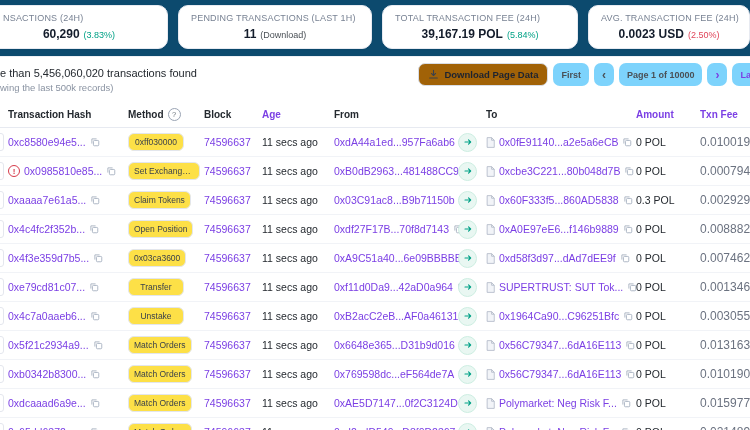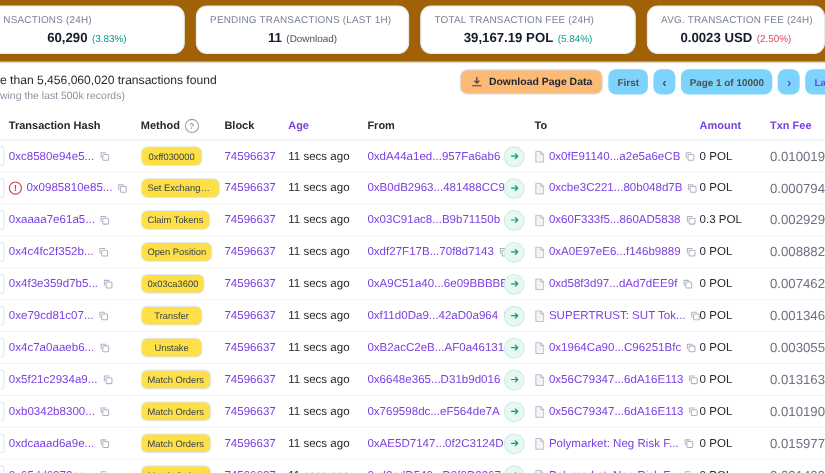--- a/index.html
+++ b/index.html
@@ -3,21 +3,21 @@
 <meta charset="utf-8">
 <style>
   html,body{margin:0;padding:0;}
   body{
     width:750px;height:430px;overflow:hidden;position:relative;
     background:#ffffff;font-family:"Liberation Sans",sans-serif;
     -webkit-font-smoothing:antialiased;
   }
   
   .stats-strip{
-    height:57px;background:#a16207;border-bottom:1px solid #eceff4;
+    height:57px;background:#0c4a6e;border-bottom:1px solid #eceff4;
     display:flex;gap:10px;align-items:flex-start;padding-top:5px;box-sizing:border-box;
   }
   .card{
     background:#fff;border:1px solid #e7eaf1;border-radius:10px;
     padding:7px 12px;height:44px;box-sizing:border-box;
     box-shadow:0 1px 2px rgba(20,30,55,.04);white-space:nowrap;overflow:hidden;
   }
   .card1{margin-left:-24px;width:192px;padding-left:26px;}
   .card2{width:194px;}
   .card3{width:196px;}
@@ -29,21 +29,21 @@
   .chg.red{color:#e0455a}
   .chg.neutral{color:#4a5056}
   
   .results{padding-top:10px;}
   .line1{font-size:11px;color:#24292f;}
   .line2{margin-top:3px;font-size:9.5px;color:#8a93a2;}
   
   .toolbar{position:absolute;top:63px;right:-17px;display:flex;gap:5px;align-items:center;}
   .toolbar button{font-family:inherit;cursor:pointer;}
   .btn-download{
-    display:flex;align-items:center;gap:5px;background:#fdba74;border:1px solid #d8dde6;
+    display:flex;align-items:center;gap:5px;background:#a16207;border:1px solid #d8dde6;
     border-radius:7px;padding:5px 9px;font-size:9.5px;font-weight:bold;color:#1d2330;height:23px;box-sizing:border-box;
   }
   .pill{
     background:#7dd3fc;border:none;border-radius:7px;padding:5px 8px;height:23px;box-sizing:border-box;
     font-size:9px;font-weight:bold;color:#4a5056;display:flex;align-items:center;white-space:nowrap;
   }
   .pill .chev{font-size:12px;line-height:8px;color:#4a5056;font-weight:bold;}
   .pill .chev.purple{color:#7b3fe4;}
   .pill.last{color:#7b3fe4;}
   

